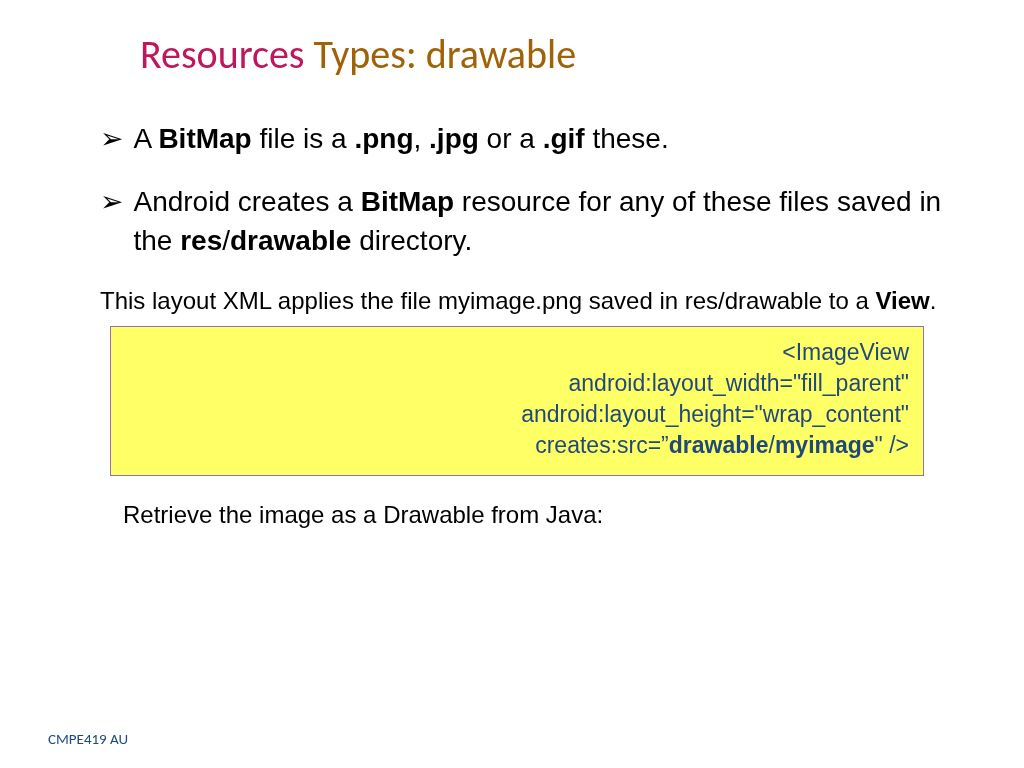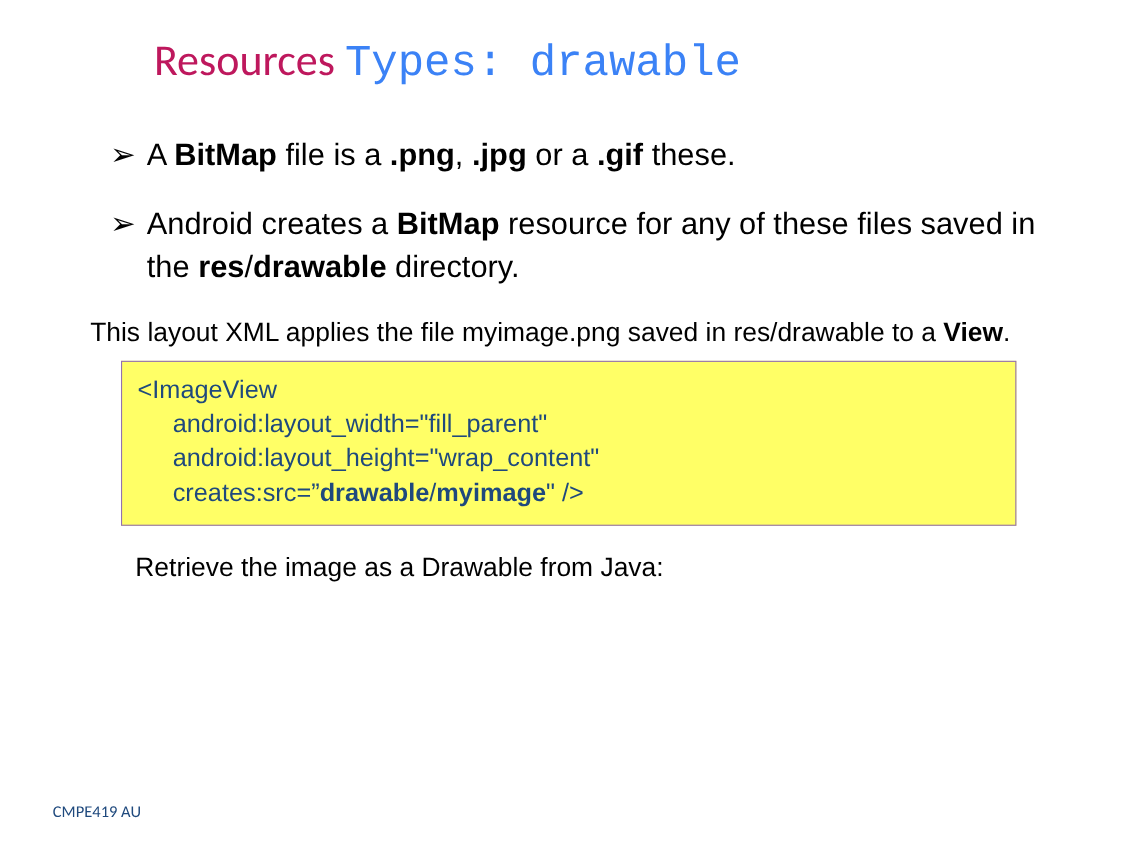--- a/index.html
+++ b/index.html
@@ -19,56 +19,57 @@
     height: 100%;
     position: relative;
   }
   .title {
     font-size: 40px;
     margin: 0 0 40px 90px;
     font-family: "Calibri", Arial, sans-serif;
     font-weight: 400;
   }
   .title-black { color: #be185d; }
-  .title-red { color: #3b82f6; font-family: Liberation Mono, monospace; }
+  .title-red { color: #a16207; }
   .bullets {
     margin-left: 50px;
     margin-right: 30px;
   }
   .bullet {
     display: flex;
     align-items: flex-start;
     font-size: 28px;
     line-height: 1.4;
     color: #000;
     margin-bottom: 24px;
   }
   .bullet-arrow {
     font-family: "Wingdings", Arial, sans-serif;
     margin-right: 10px;
     flex-shrink: 0;
   }
   .bullet-text { flex: 1; }
   .subtext {
-    margin-left: 32px;
+    margin-left: 50px;
     margin-right: 30px;
     font-size: 24px;
     color: #000;
     line-height: 1.3;
     margin-bottom: 10px;
   }
   .codebox {
     margin: 8px 50px 20px 60px;
     background: #ffff66;
     border: 1px solid #9370b0;
     padding: 10px 14px 14px 14px;
     font-size: 23px;
     color: #1f497d;
     line-height: 1.35;
     font-family: Arial, Helvetica, sans-serif;
+    text-align: right;
   }
   .codebox .indent { padding-left: 32px; display: block; }
   .retrieve {
     margin-left: 73px;
     margin-right: 30px;
     font-size: 24px;
     color: #000;
     line-height: 1.6;
   }
   .footer {

